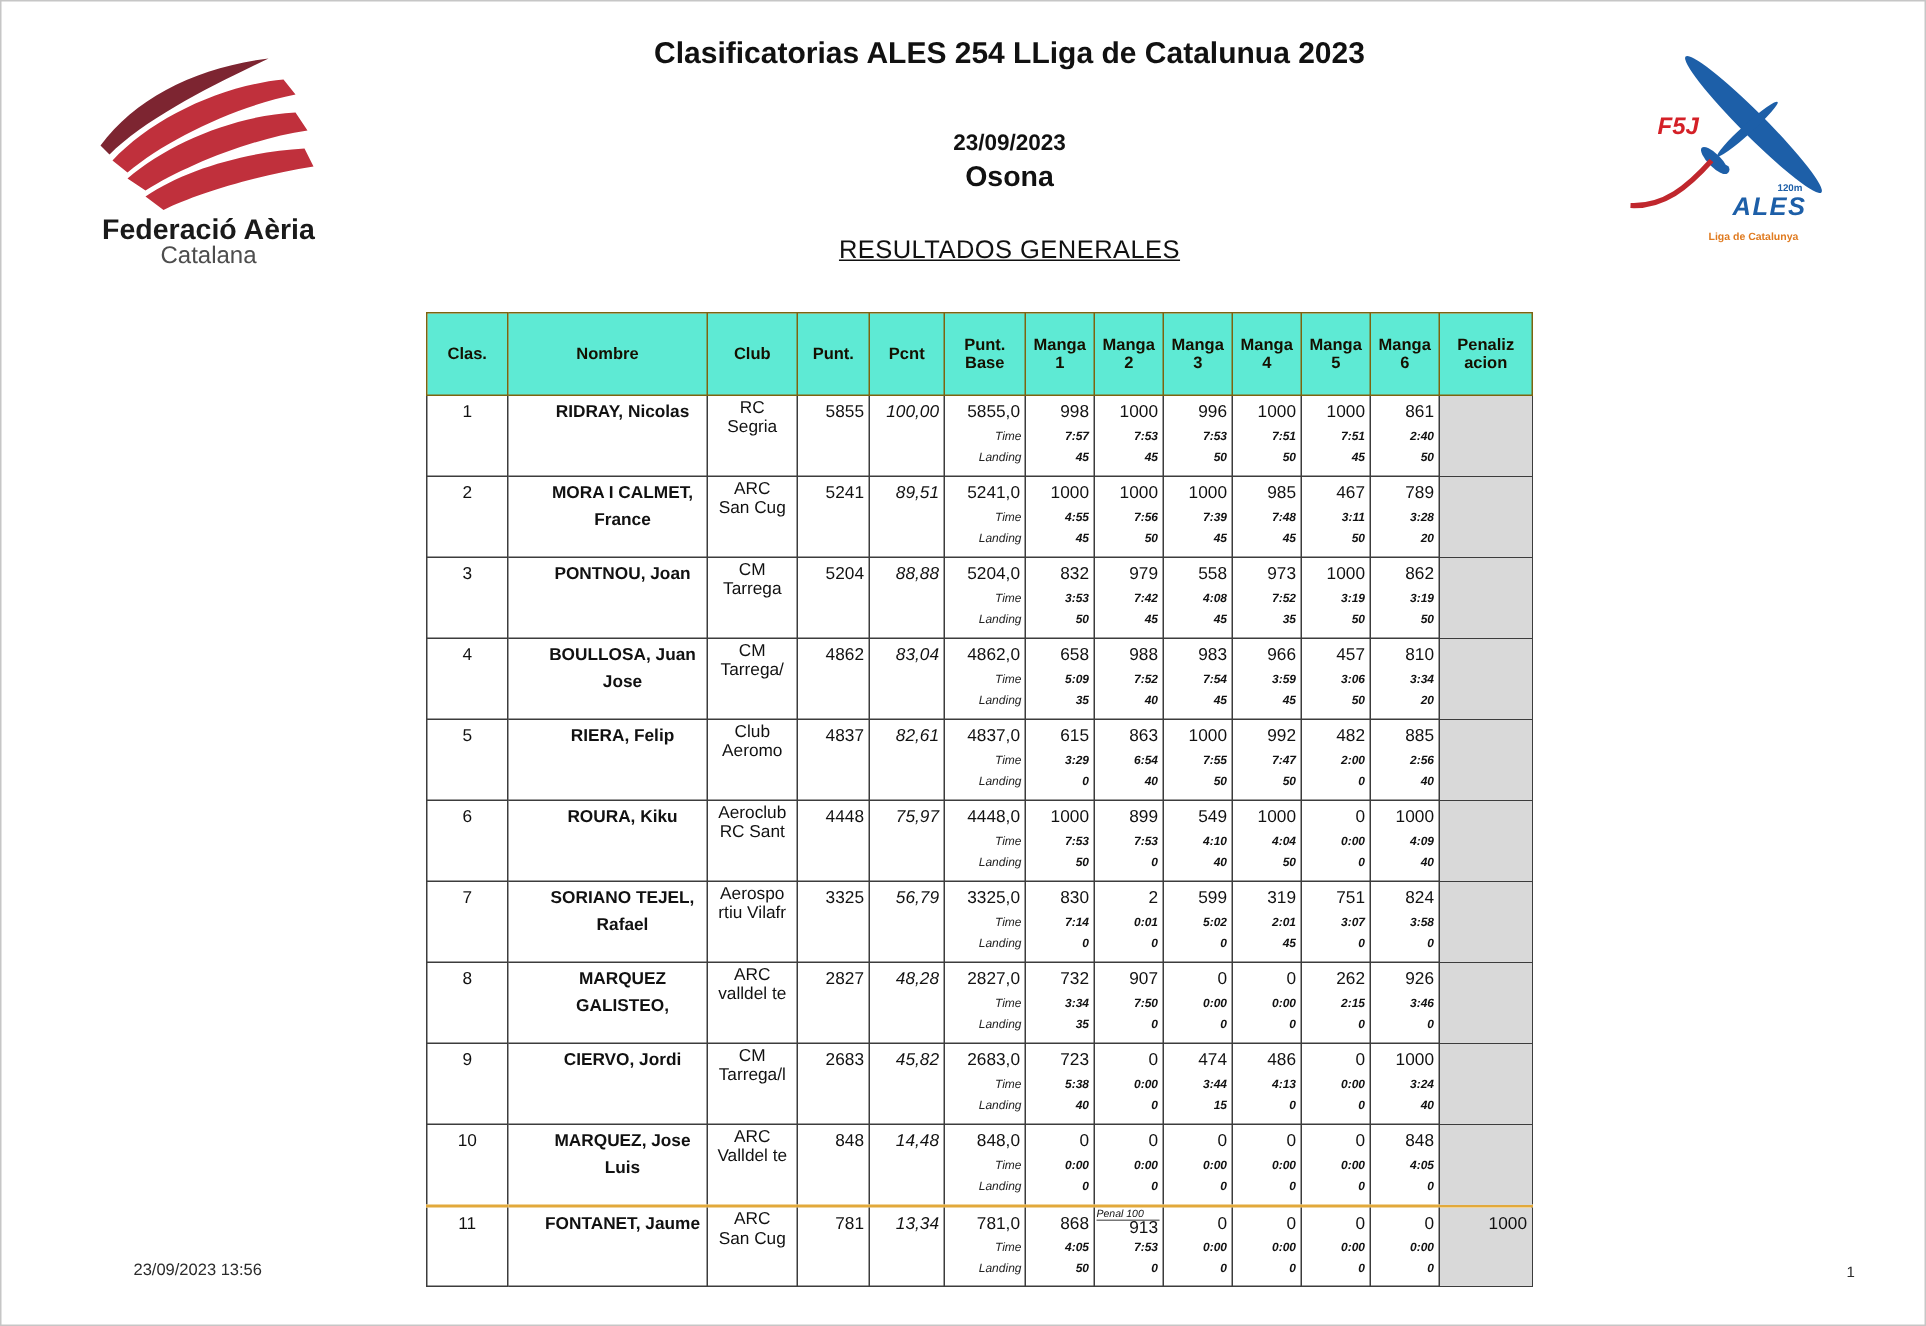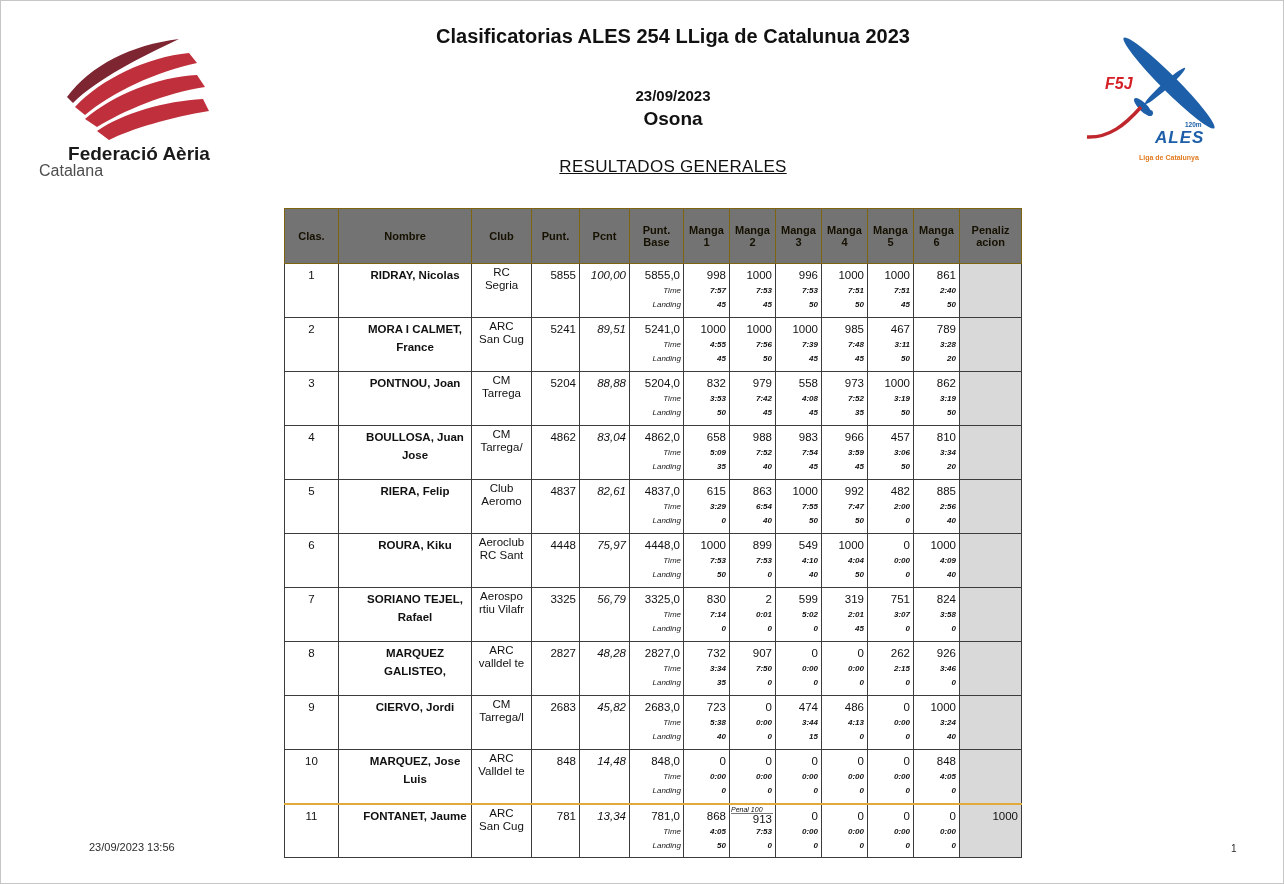--- a/index.html
+++ b/index.html
@@ -13,33 +13,33 @@
   .hdr-center { position:absolute; left:60px; width:1224px; text-align:center; color:#111; }
   .page-title { top:24px; font-size:20px; font-weight:bold; }
   .event-date { top:86px; font-size:15px; font-weight:bold; }
   .event-loc  { top:107px; font-size:19px; font-weight:bold; }
   .section-title { top:156px; font-size:17px; font-weight:normal; text-decoration:underline; letter-spacing:.3px; }
 
   
   .fed-logo { position:absolute; left:38px; top:36px; width:200px; height:145px; }
   .fed-logo svg { position:absolute; left:20px; top:0; }
   .fed-name1 { position:absolute; top:106px; width:200px; text-align:center; font-size:19px; font-weight:bold; color:#1a1a1a; }
-  .fed-name2 { position:absolute; top:125px; width:200px; font-size:16px; color:#4d4d4d; }
+  .fed-name2 { position:absolute; top:125px; width:200px; text-align:center; font-size:16px; color:#4d4d4d; }
 
   
   .f5j-logo { position:absolute; left:1078px; top:28px; width:200px; height:150px; }
 
   
   table.results {
     position:absolute; left:283px; top:207px; width:737px;
     border-collapse:collapse; table-layout:fixed;
     font-size:11.5px; color:#111;
   }
   table.results th {
-    background:#737373; border:1px solid #7d640f;
+    background:#5eead4; border:1px solid #7d640f;
     font-size:11px; font-weight:bold; line-height:12px;
     white-space:pre-line; vertical-align:middle; height:55px; color:#151000;
   }
   table.results td {
     border:1px solid #3c3c3c; vertical-align:top; height:54px;
     padding-top:2px; overflow:hidden; position:relative;
   }
   tr.body-row { height:54px; }
   .c-clas { text-align:center; line-height:18px; }
   .c-nombre { text-align:center; padding-left:20px; line-height:18px;font-weight:bold; }

